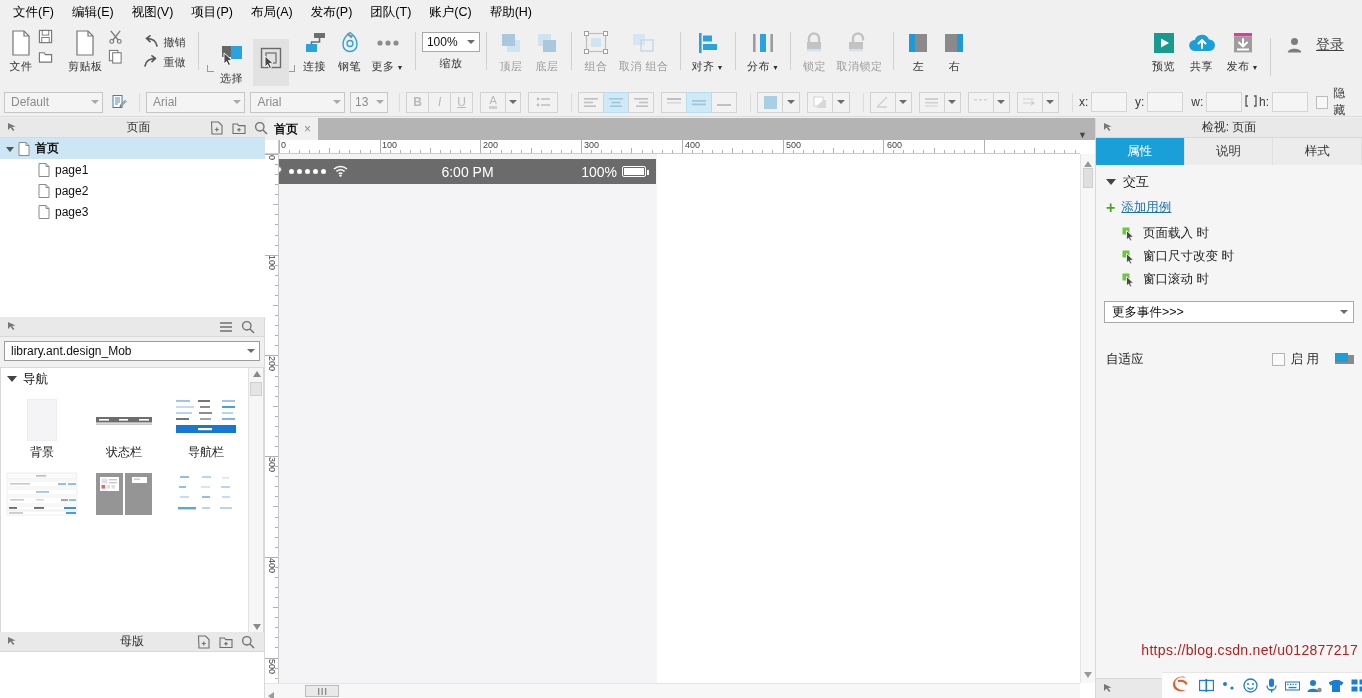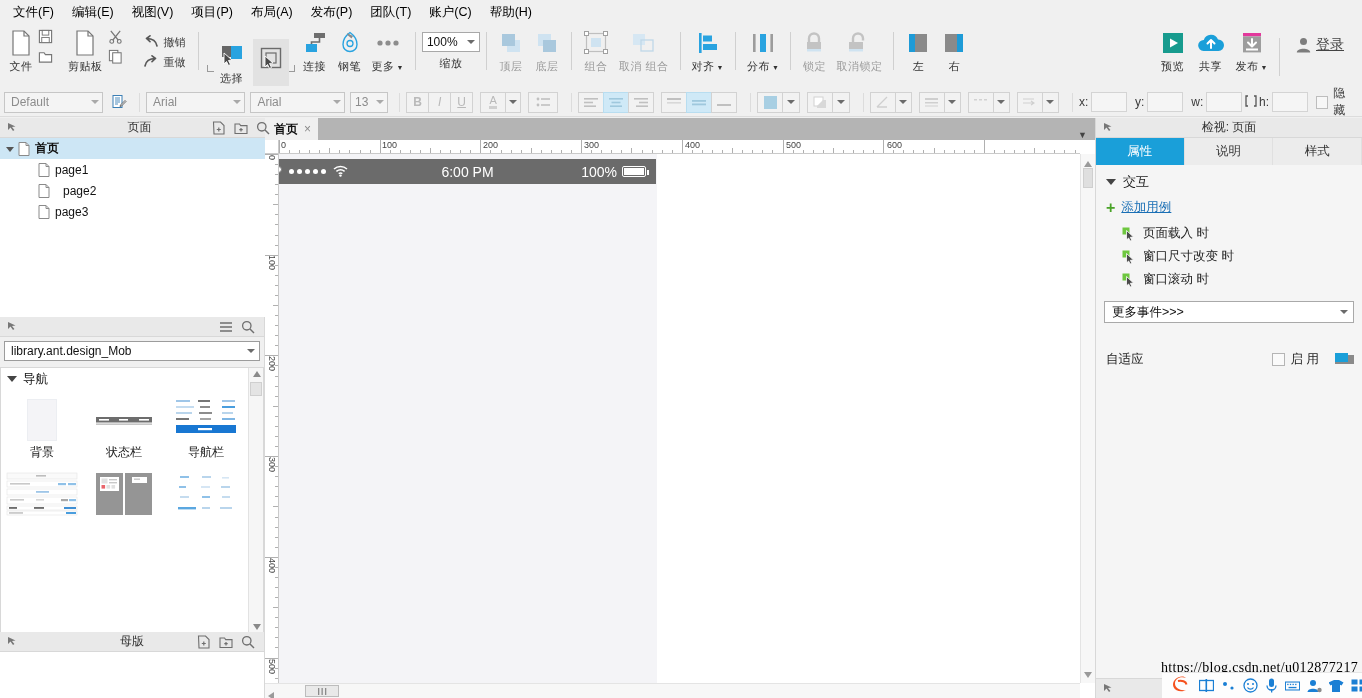--- a/index.html
+++ b/index.html
@@ -62,21 +62,21 @@
   .zoomwrap { display: flex; flex-direction: column; align-items: center; padding-top: 8px; }
   .zoomcombo {
     width: 58px; height: 20px; border: 1px solid #a8a8a8; background: #fff;
     display: flex; align-items: center; justify-content: space-between; padding: 0 4px;
     font-size: 12px; color: #111;
   }
   .dd-arrow { width: 0; height: 0; border-left: 4px solid transparent; border-right: 4px solid transparent; border-top: 4px solid #6b6b6b; }
 
   
   .tb-right { margin-left: auto; display: flex; align-items: flex-start; padding-right: 8px; }
-  .login-btn { display: flex; align-items: center; gap: 5px; padding: 12px 10px 0 10px; cursor: default; }
+  .login-btn { display: flex; align-items: center; gap: 14px; padding: 12px 10px 0 10px; cursor: default; }
   .login-txt { font-size: 14px; color: #444; text-decoration: underline; }
 
   
   .formatbar {
     position: absolute; left: 0; top: 88px; width: 1362px; height: 29px;
     background: #f0f0f0; display: flex; align-items: center; padding-left: 4px; gap: 0;
     border-bottom: 1px solid #dcdcdc;
   }
   .fb-combo {
     height: 21px; border: 1px solid #c6c6c6; background: #f4f4f4; color: #8c8c8c;
@@ -99,21 +99,21 @@
   
   .leftcol { position: absolute; left: 0; top: 118px; width: 265px; bottom: 0; background: #f0f0f0; }
   .panel-hdr {
     height: 20px; background: #e9e9e9; border-bottom: 1px solid #d8d8d8;
     display: flex; align-items: center; position: relative; padding: 0 4px;
   }
   .panel-title { position: absolute; left: 0; right: 0; text-align: center; font-size: 12px; color: #333; pointer-events: none; }
   .hdr-ico { width: 16px; height: 16px; display: flex; align-items: center; justify-content: center; color: #666; }
   .hdr-right { margin-left: auto; display: flex; gap: 6px; z-index: 2; padding-right: 4px; }
 
-  .pages-panel { position: absolute; left: 0; top: 0; width: 281px; height: 199px; border-right: 2px solid #22c55e; }
+  .pages-panel { position: absolute; left: 0; top: 0; width: 281px; height: 199px; border-right: 4px solid #22c55e; }
   .pages-body { position: absolute; left: 0; right: 0; top: 20px; bottom: 0; background: #fff; overflow: hidden; }
   .tree-row { height: 21px; display: flex; align-items: center; padding-left: 6px; font-size: 12px; color: #111; }
   .tree-row.sel { background: #cde6f5; }
   .tri { width: 0; height: 0; border-top: 4px solid transparent; border-bottom: 4px solid transparent; border-left: 5px solid #555; margin-right: 4px; }
   .tri.open { border-left: 4px solid transparent; border-right: 4px solid transparent; border-top: 5px solid #555; border-bottom: 0; margin-right: 4px; margin-top: 2px; }
   .pg-ico { width: 12px; height: 14px; margin-right: 5px; flex: 0 0 auto; }
 
   .lib-panel { position: absolute; left: 0; top: 199px; width: 265px; height: 315px; border-right: 1px solid #d8d8d8; }
   .lib-select {
     margin: 4px 4px 0 4px; height: 20px; border: 1px solid #9c9c9c; background: #fff;
@@ -205,22 +205,22 @@
     font-size: 12.5px; color: #111;
   }
   .adapt-row { display: flex; align-items: center; padding: 28px 8px 0 10px; }
   .adapt-lbl { font-size: 12.5px; color: #222; }
   .adapt-right { margin-left: auto; display: flex; align-items: center; gap: 6px; }
   .adapt-chk { width: 13px; height: 13px; border: 1px solid #b5b5b5; background: #fafafa; }
   .insp-foot { position: absolute; left: 0; right: 0; bottom: 0; height: 20px; background: #e9e9e9; border-top: 1px solid #d8d8d8; display: flex; align-items: center; padding-left: 4px; }
 
   
   .watermark {
-    position: absolute; right: 4px; bottom: 22px; font-size: 14px; color: #000000;
-    letter-spacing: .3px; pointer-events: none; white-space: nowrap; font-family: Liberation Serif, serif;
+    position: absolute; right: 4px; bottom: 40px; font-size: 14px; color: #b91c1c;
+    letter-spacing: .3px; pointer-events: none; white-space: nowrap;
   }
   .ime-bar {
     position: absolute; right: 0; bottom: 0; height: 26px; width: 200px;
     display: flex; align-items: center; gap: 7px; padding-left: 10px; background: #fdfdfd;
     border-top: 1px solid #e6e6e6;
   }
   .ime-ico { width: 15px; height: 15px; display: flex; align-items: center; justify-content: center; font-size: 13px; color: #1a7fd4; }
 </style>
 </head>
 <body>
@@ -757,21 +757,21 @@
             </svg>
           <span style="font-weight:bold;">首页</span>
         </div>
         <div class="tree-row" style="padding-left:38px;">
           <svg class="pg-ico" viewBox="0 0 12 14">
               <path d="M1 0.5 h7 l3 3 V13.5 H1 z" fill="#fff" stroke="#8a8a8a" stroke-width="1"></path>
               <path d="M8 0.5 V3.5 h3" fill="none" stroke="#8a8a8a" stroke-width="1"></path>
             </svg>
           <span>page1</span>
         </div>
-        <div class="tree-row" style="padding-left:38px;gap:8px;">
+        <div class="tree-row" style="padding-left:38px;">
           <svg class="pg-ico" viewBox="0 0 12 14">
               <path d="M1 0.5 h7 l3 3 V13.5 H1 z" fill="#fff" stroke="#8a8a8a" stroke-width="1"></path>
               <path d="M8 0.5 V3.5 h3" fill="none" stroke="#8a8a8a" stroke-width="1"></path>
             </svg>
           <span>page2</span>
         </div>
         <div class="tree-row" style="padding-left:38px;">
           <svg class="pg-ico" viewBox="0 0 12 14">
               <path d="M1 0.5 h7 l3 3 V13.5 H1 z" fill="#fff" stroke="#8a8a8a" stroke-width="1"></path>
               <path d="M8 0.5 V3.5 h3" fill="none" stroke="#8a8a8a" stroke-width="1"></path>

